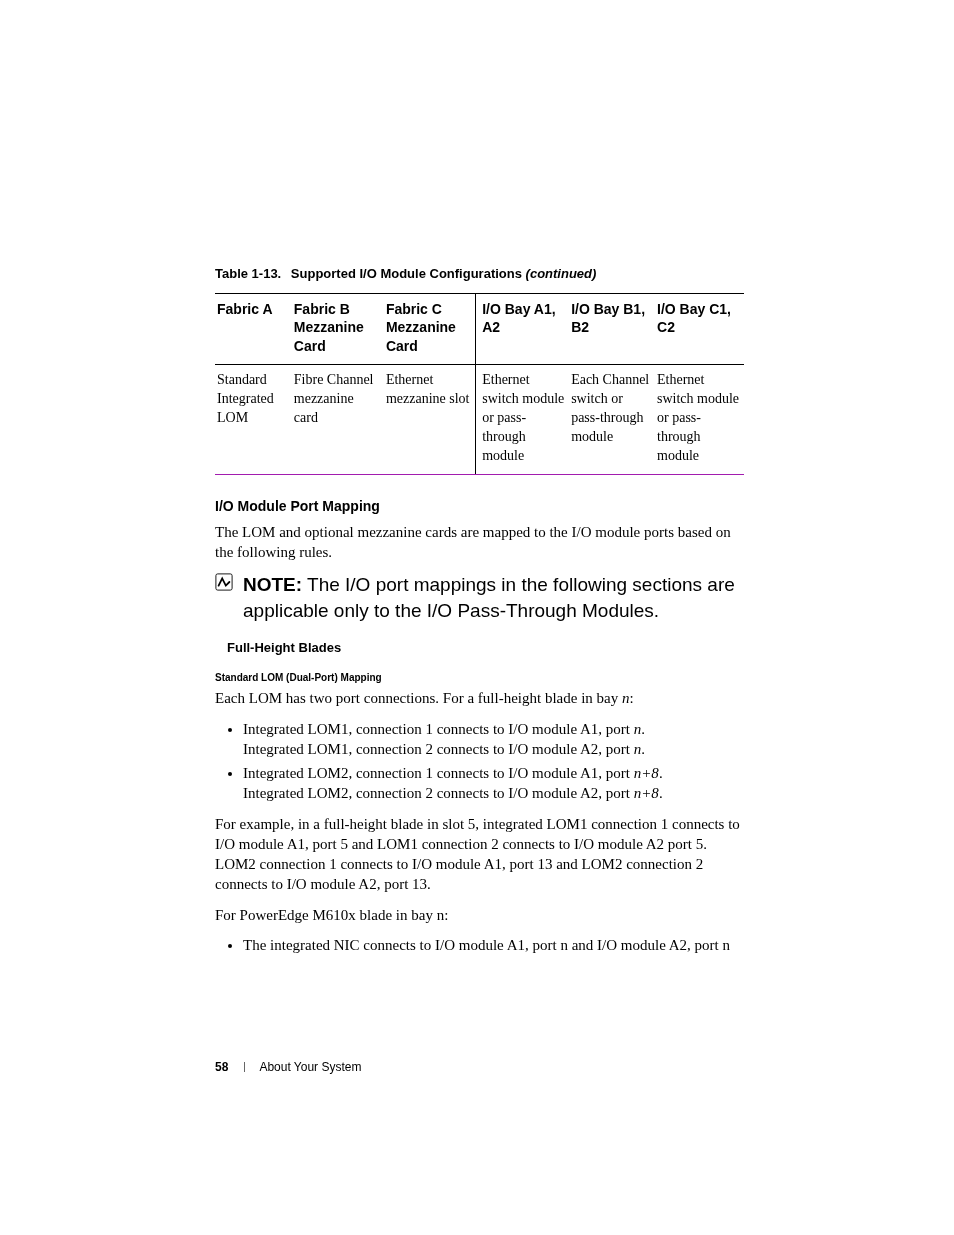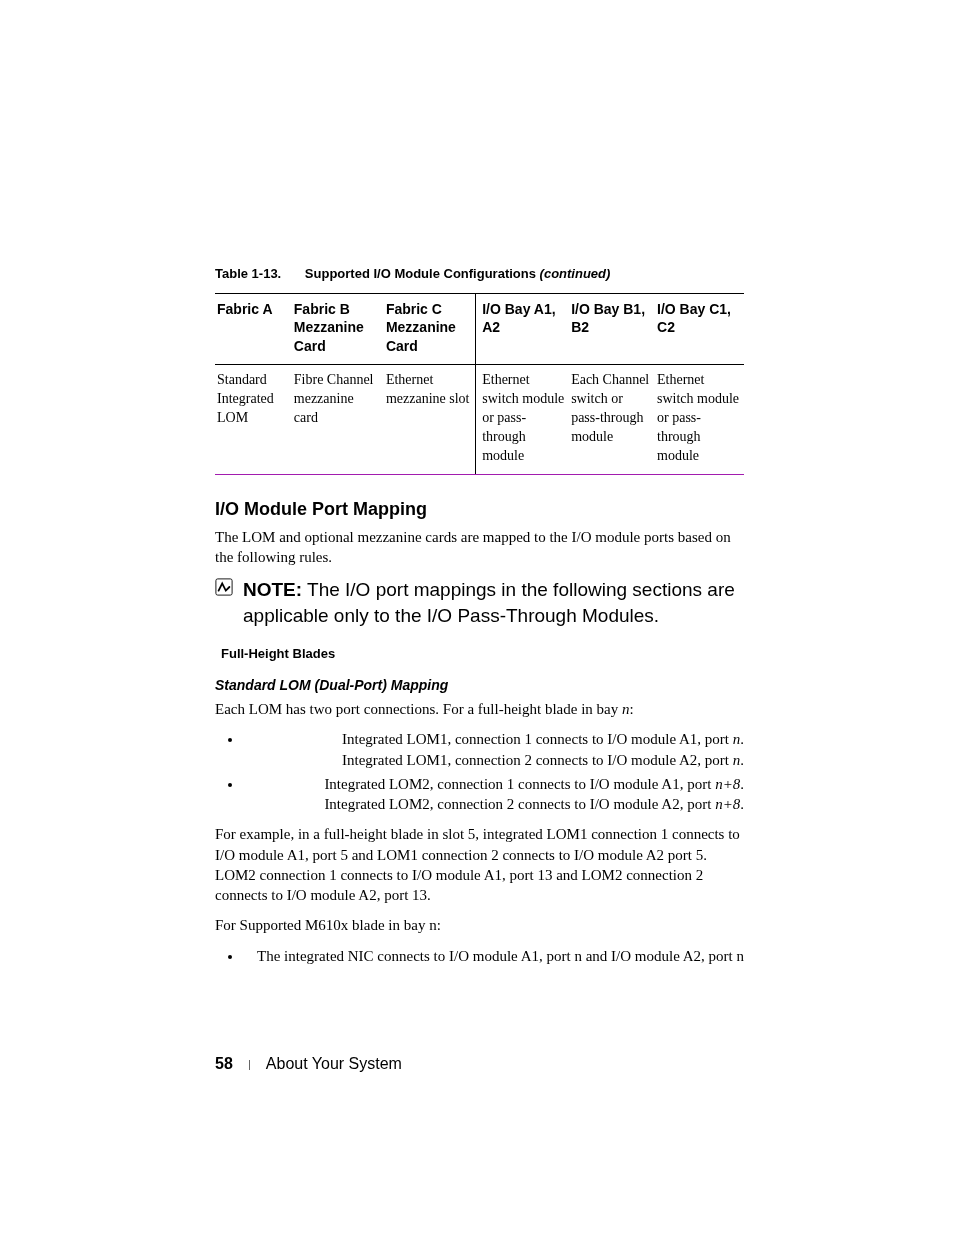--- a/index.html
+++ b/index.html
@@ -23,21 +23,21 @@
   }
   .table-caption {
     font-size: 13px;
     margin: 0 0 10px 0;
   }
   .table-caption .num {
     font-weight: bold;
   }
   .table-caption .title {
     font-weight: bold;
-    margin-left: 20px;
+    margin-left: 6px;
   }
   .table-caption .cont {
     font-weight: bold;
     font-style: italic;
   }
   table.iotable {
     border-collapse: collapse;
     width: 100%;
     font-size: 14px;
   }
@@ -56,21 +56,21 @@
     padding: 6px 4px 8px 2px;
     border-bottom: 1px solid #a21caf;
   }
   table.iotable th.divL, table.iotable td.divL {
     border-left: 1px solid #000;
     padding-left: 6px;
   }
   .h2 {
     font-family: "Helvetica Neue", Helvetica, Arial, sans-serif;
     font-weight: bold;
-    font-size: 18px;
+    font-size: 14px;
     margin: 22px 0 6px 0;
   }
   p.body {
     margin: 4px 0 10px 0;
   }
   .note-block {
     display: flex;
     align-items: flex-start;
     margin: 8px 0 10px 0;
   }
@@ -86,44 +86,42 @@
     font-size: 19px;
     line-height: 1.35;
   }
   .note-text .label {
     font-weight: bold;
   }
   .h3 {
     font-family: "Helvetica Neue", Helvetica, Arial, sans-serif;
     font-weight: bold;
     font-size: 13px;
-    margin: 16px 0 6px 6px;
+    margin: 16px 0 6px 12px;
   }
   .h4 {
     font-family: "Helvetica Neue", Helvetica, Arial, sans-serif;
     font-weight: bold;
-    font-style: italic;
-    font-size: 14px;
+    font-size: 10px;
     margin: 14px 0 4px 0;
   }
   ul.bullets {
     margin: 6px 0 10px 0;
     padding-left: 28px;
-    text-align: right;
   }
   ul.bullets li {
     margin: 4px 0;
   }
   em.var { font-style: italic; }
   .footer {
     position: absolute;
     left: 215px;
     bottom: 160px;
     font-family: "Helvetica Neue", Helvetica, Arial, sans-serif;
-    font-size: 16px;
+    font-size: 12px;
   }
   .footer .pn { font-weight: bold; }
   .footer .sep { display: inline-block; border-left: 1px solid #666; height: 10px; margin: 0 12px -1px 12px; }
 </style>
 </head>
 <body>
 
 <div class="page">
 
   <p class="table-caption sans">
@@ -187,21 +185,21 @@
     </li>
     <li>
       <span>Integrated LOM2, connection 1 connects to I/O module A1, port </span><em class="var">n+8</em><span>.</span><br>
       <span>Integrated LOM2, connection 2 connects to I/O module A2, port </span><em class="var">n+8</em><span>.</span>
     </li>
   </ul>
 
   <p class="body">For example, in a full-height blade in slot 5, integrated LOM1 connection 1 connects to I/O module A1, port 5 and LOM1 connection 2 connects to I/O module A2 port 5. LOM2 connection 1 connects to I/O module A1, port 13 and LOM2 connection 2 connects to I/O module A2, port 13.</p>
 
 
-  <p class="body">For Supported M610x blade in bay n:</p>
+  <p class="body">For PowerEdge M610x blade in bay n:</p>
 
   <ul class="bullets">
     <li>The integrated NIC connects to I/O module A1, port n and I/O module A2, port n</li>
   </ul>
 
   <div class="footer">
     <span class="pn">58</span>
     <span class="sep"></span>
     <span>About Your System</span>
   </div>

